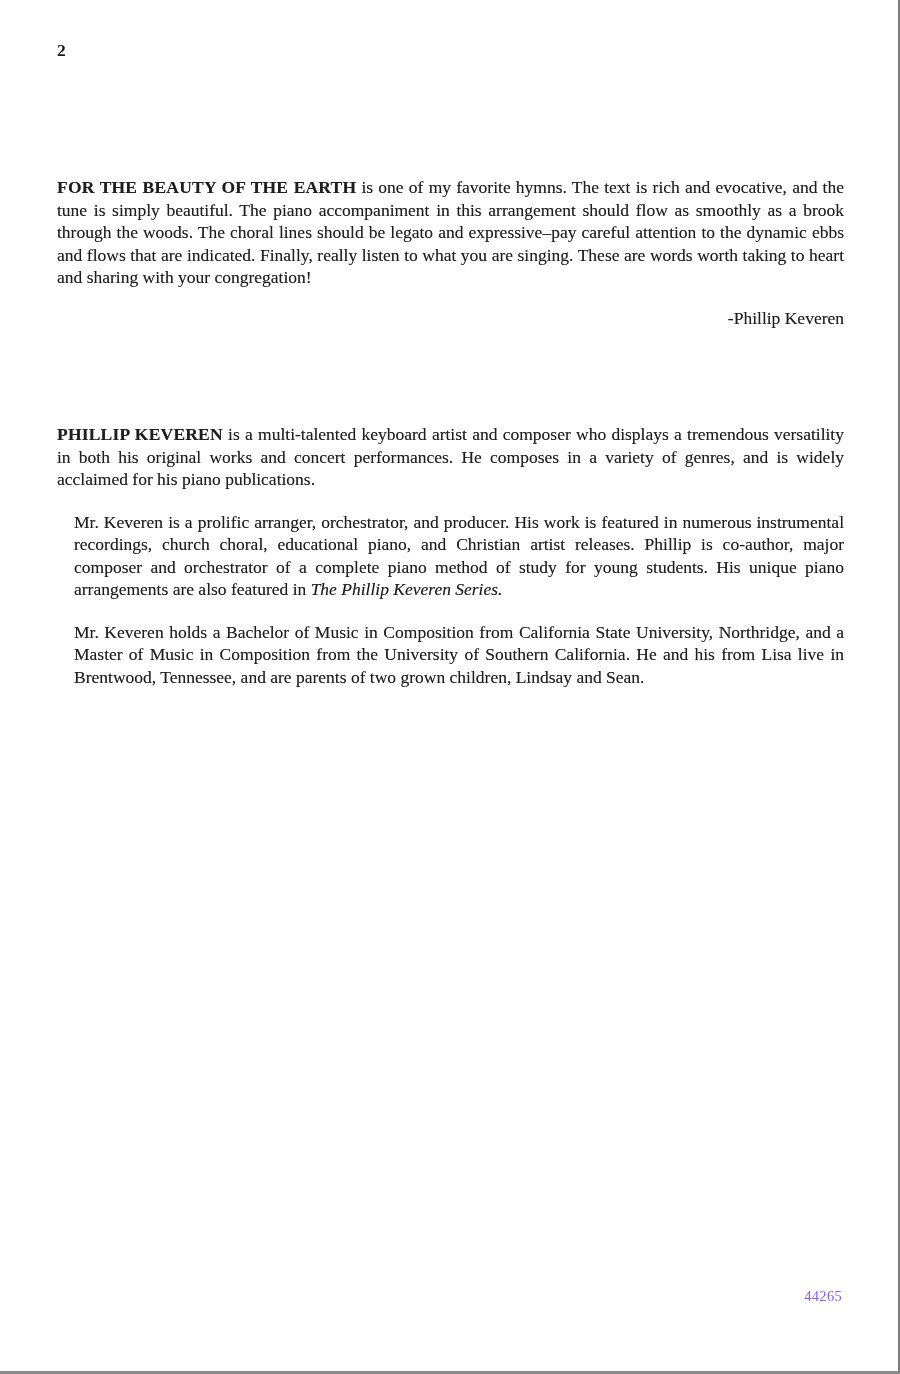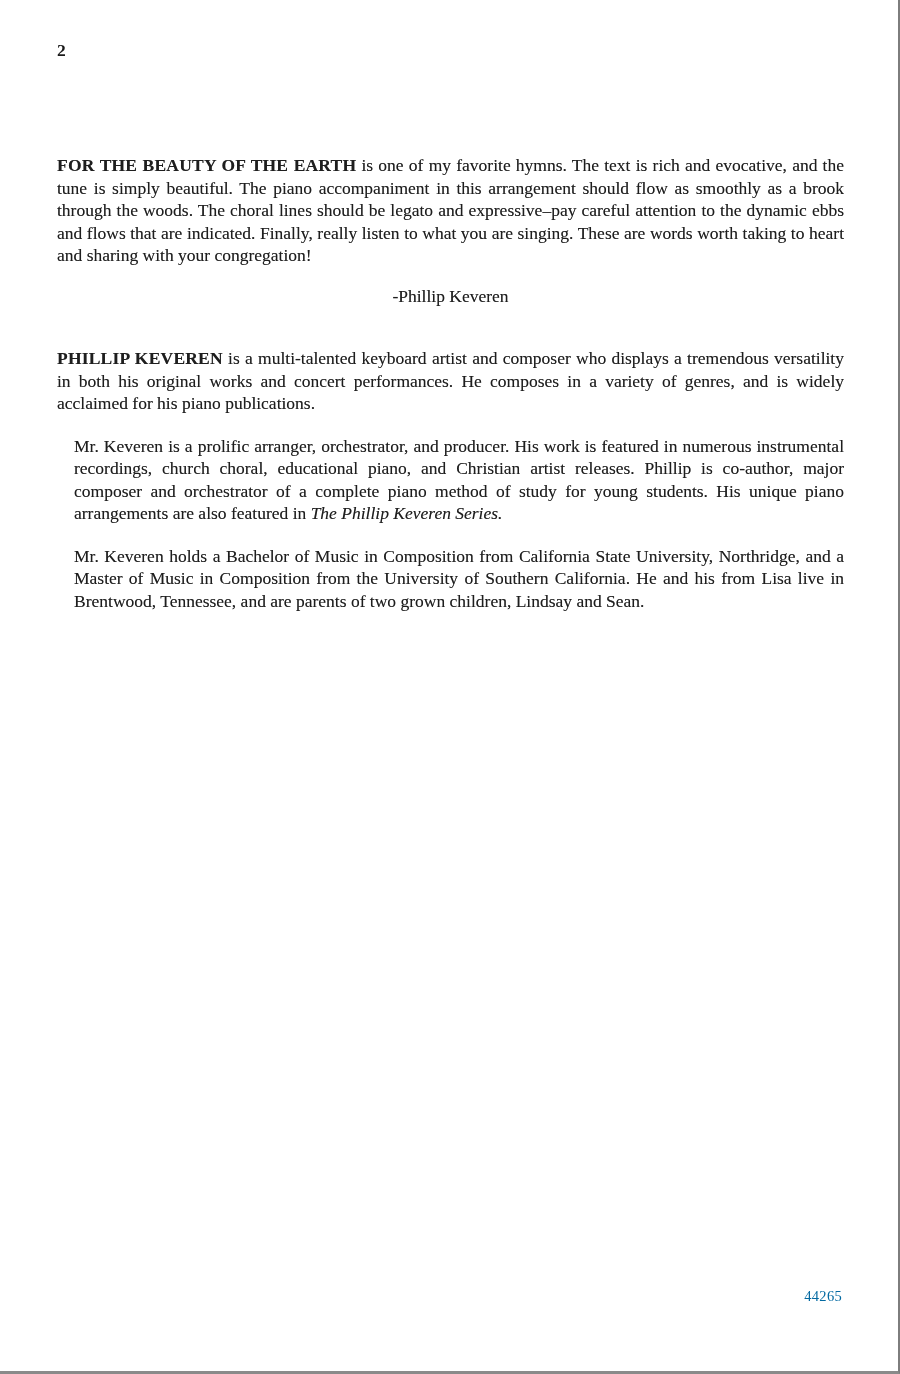--- a/index.html
+++ b/index.html
@@ -24,48 +24,48 @@
     left: 57px;
     top: 40px;
     font-size: 17.5px;
     font-weight: bold;
     color: #1a1a1a;
   }
   .content {
     position: absolute;
     left: 57px;
     right: 54px;
-    top: 154px;
+    top: 176px;
   }
   .para {
     margin: 0;
     font-size: 17.5px;
     line-height: 22.5px;
     text-align: justify;
     text-shadow: 0 0 0.5px rgba(20,20,20,0.45);
   }
   .para .lead {
     font-weight: bold;
     letter-spacing: 0.2px;
   }
   .signature {
     margin: 18px 0 0 0;
     font-size: 17.5px;
     line-height: 22.5px;
-    text-align: center;
+    text-align: right;
     text-shadow: 0 0 0.5px rgba(20,20,20,0.45);
   }
-  .bio-first { margin-top: 40px; }
+  .bio-first { margin-top: 94px; }
   .bio-next  { margin-top: 20px; margin-left: 17px; }
   .catalog-number {
     position: absolute;
     right: 56px;
     top: 1288px;
     font-size: 14.5px;
-    color: #0369a1;
+    color: #8b5cf6;
     letter-spacing: 0.3px;
   }
 </style>
 </head>
 <body>
 
 <div class="page">
 
   <div class="page-number">2</div>
 

